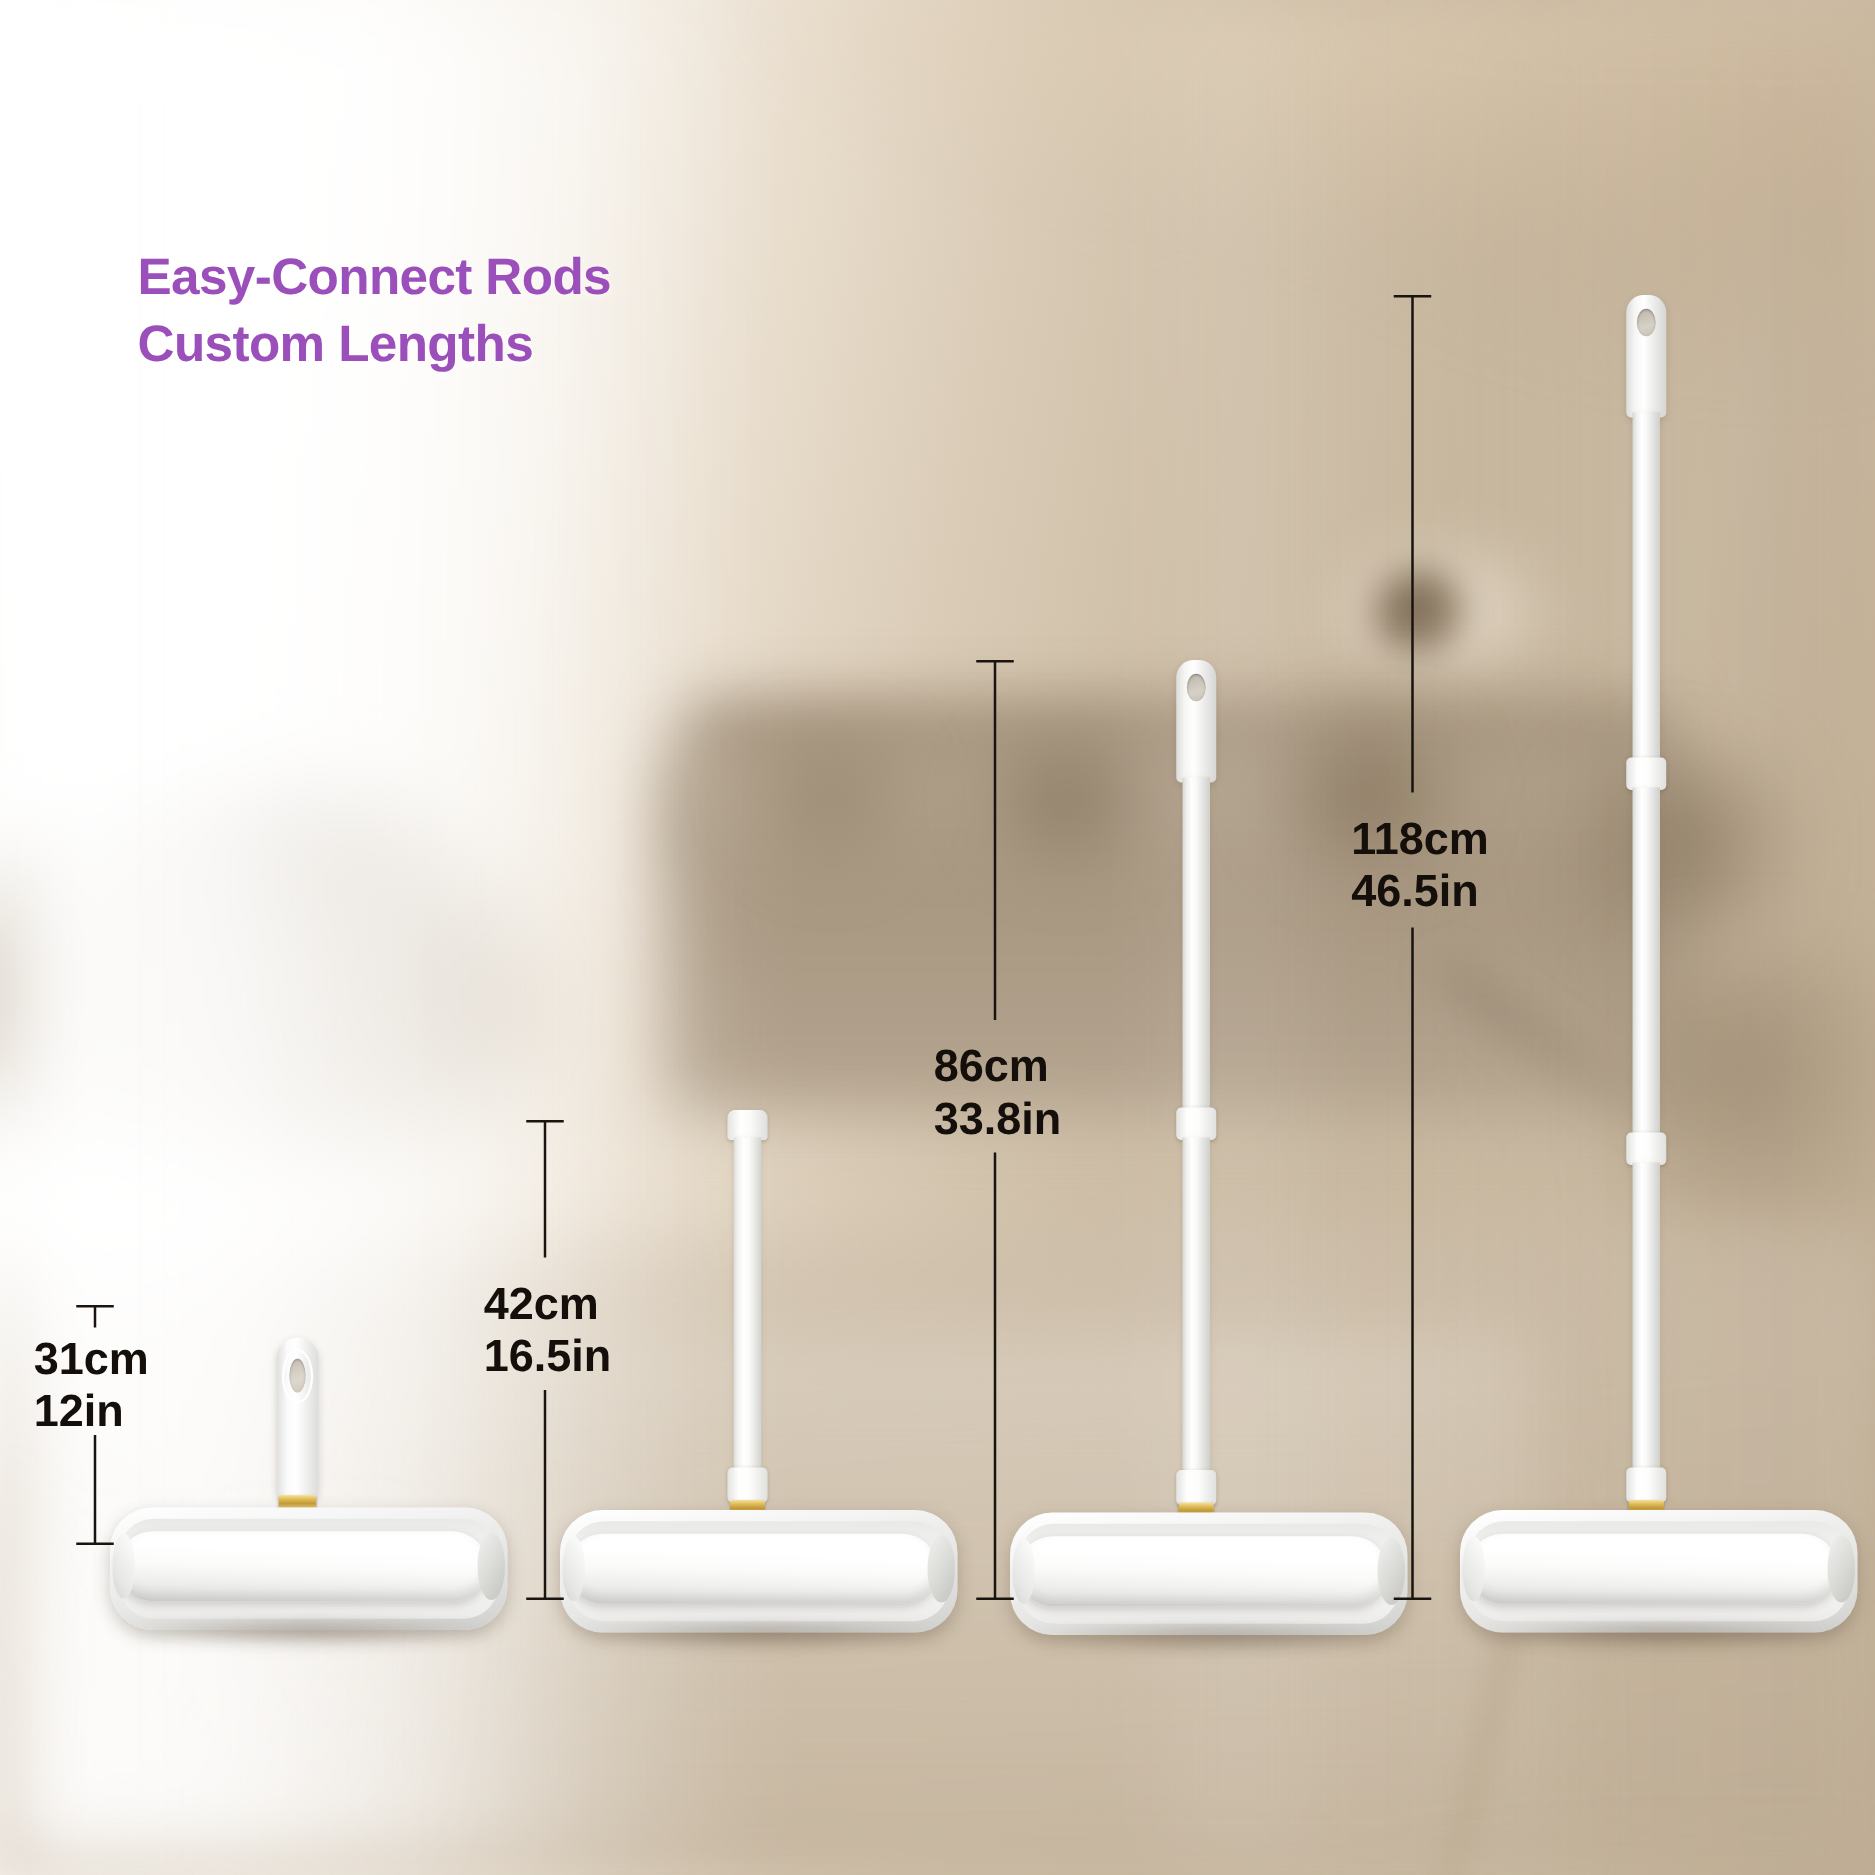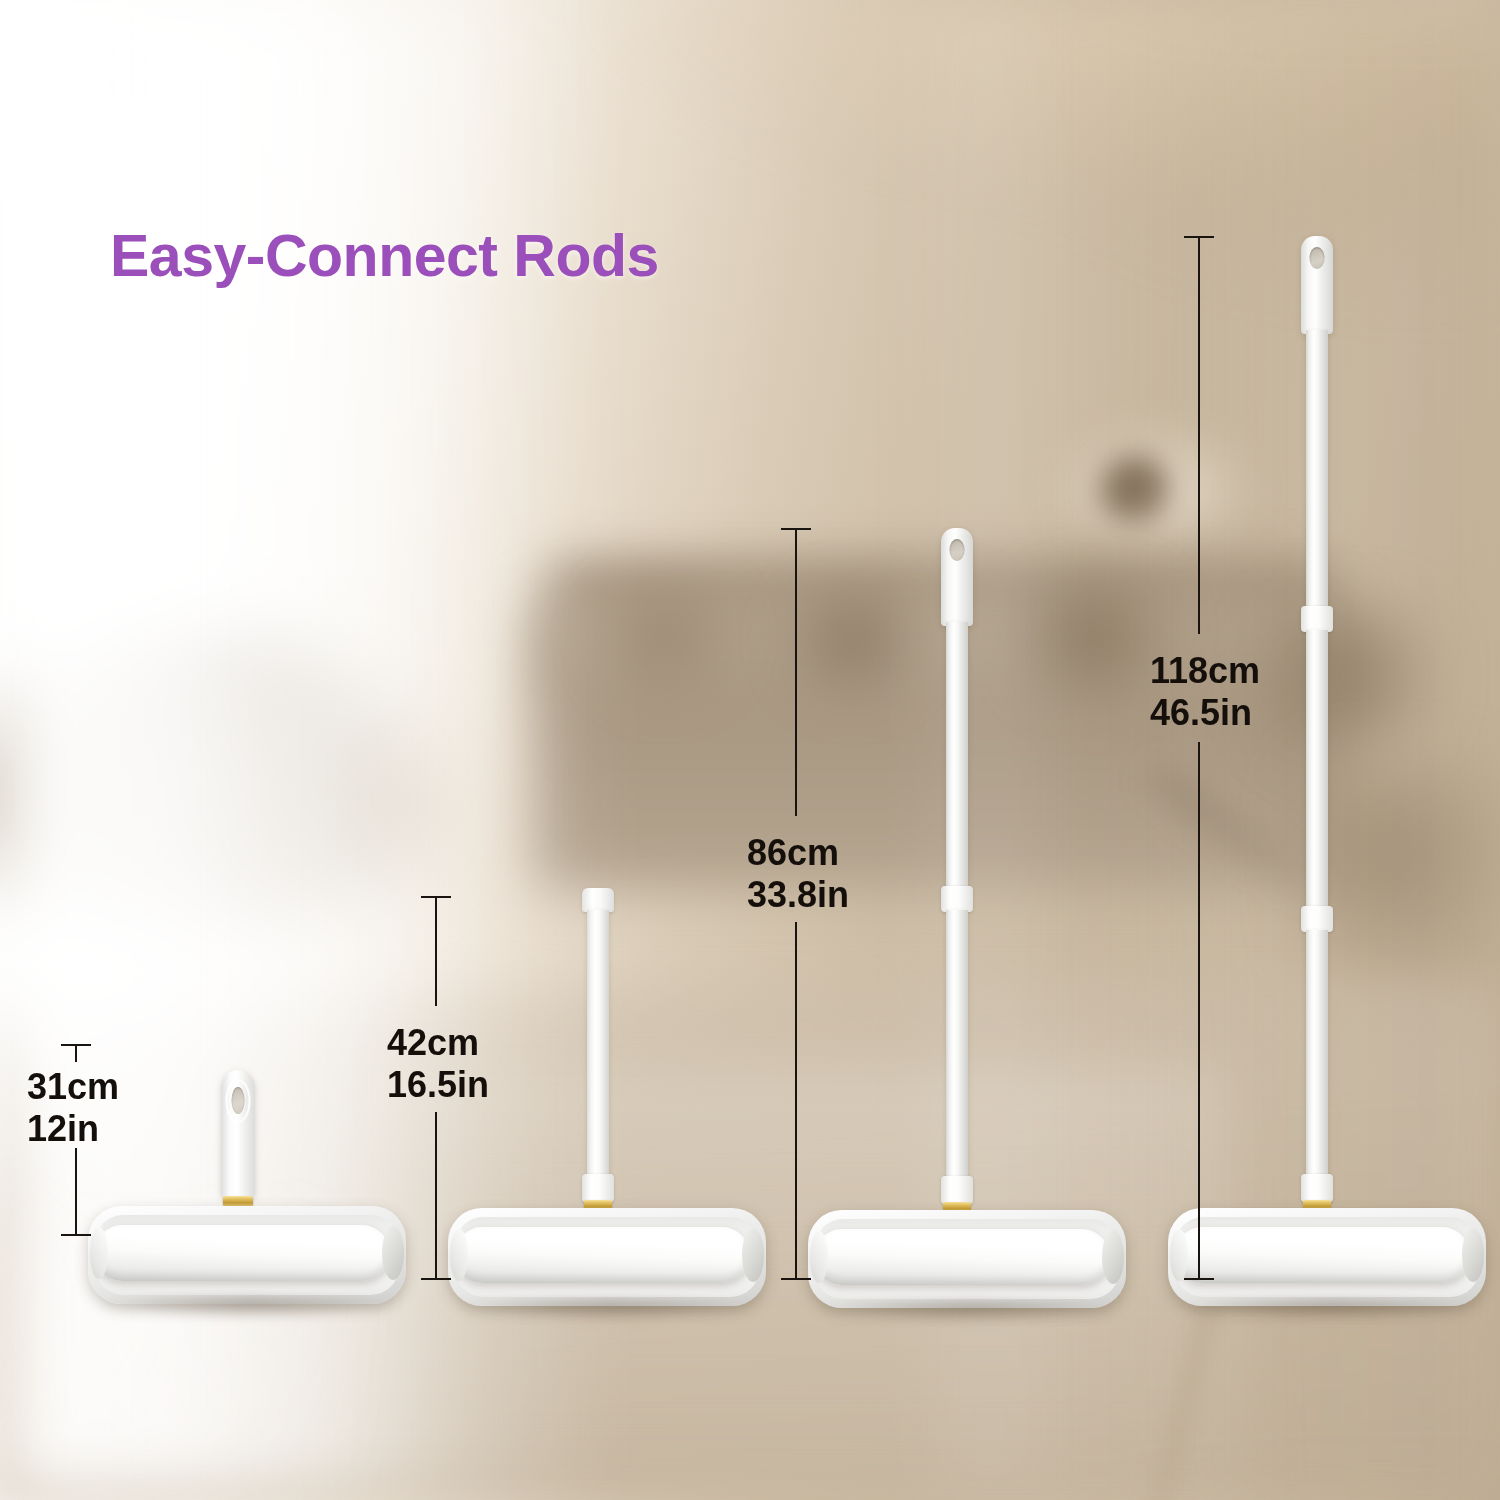--- a/index.html
+++ b/index.html
@@ -148,21 +148,21 @@
     position:absolute; left:-80px; top:1230px; width:420px; height:300px;
     background:linear-gradient(120deg, rgba(215,200,186,0.5), rgba(215,200,186,0));
     filter:blur(40px);
   }
 
   
   #headline {
     position:absolute; left:110px; top:140px;
     z-index:30;
     font-weight:bold;
-    font-size:59px;
+    font-size:41px;
     line-height:1.32;
     letter-spacing:-0.5px;
     color:#9b4fba;
     text-shadow:0 2px 5px rgba(255,255,255,0.55);
     white-space:pre-line;
   }
   #headline .l2 { display:block; }
 
   
   .dim { position:absolute; z-index:25; }
@@ -314,20 +314,21 @@
 
   <div class="bg-floor"></div>
   <div class="rug"></div>
   <div class="floor-edge"></div>
   <div class="floor-shade-l"></div>
 
   <div class="bg-layer bg-bands"></div>
 
   <div id="headline">
     <span class="l1">Easy-Connect Rods</span>
+    <span class="l2">Custom Lengths</span>
   </div>
 
   <div class="dim" style="left:75px; top:1044px; width:2px; height:192px;">
     <div class="cap" style="top:0;"></div>
     <div class="seg" style="top:0;    height:18px;"></div>
     <div class="seg" style="top:104px;height:88px;"></div>
     <div class="cap" style="top:190px;"></div>
     <div class="dlabel" style="left:-48px; top:22px;">
       <span>31cm</span>
       <span>12in</span>
@@ -401,21 +402,21 @@
     <div class="head" style="left:0px; top:682px; width:318px; height:98px;">
       <div class="frame"></div>
       <div class="frame-inner"></div>
       <div class="roller"></div>
       <div class="roller-cap-l"></div>
       <div class="roller-cap"></div>
       <div class="shadow"></div>
     </div>
   </div>
 
-  <div class="dim" style="left:1198px; top:236px; width:2px; height:1044px;">
+  <div class="dim" style="left:1129px; top:236px; width:2px; height:1044px;">
     <div class="cap" style="top:0;"></div>
     <div class="seg" style="top:0;     height:398px;"></div>
     <div class="seg" style="top:506px; height:538px;"></div>
     <div class="cap" style="top:1042px;"></div>
     <div class="dlabel" style="left:-48px; top:414px;">
       <span>118cm</span>
       <span>46.5in</span>
     </div>
   </div>
 

